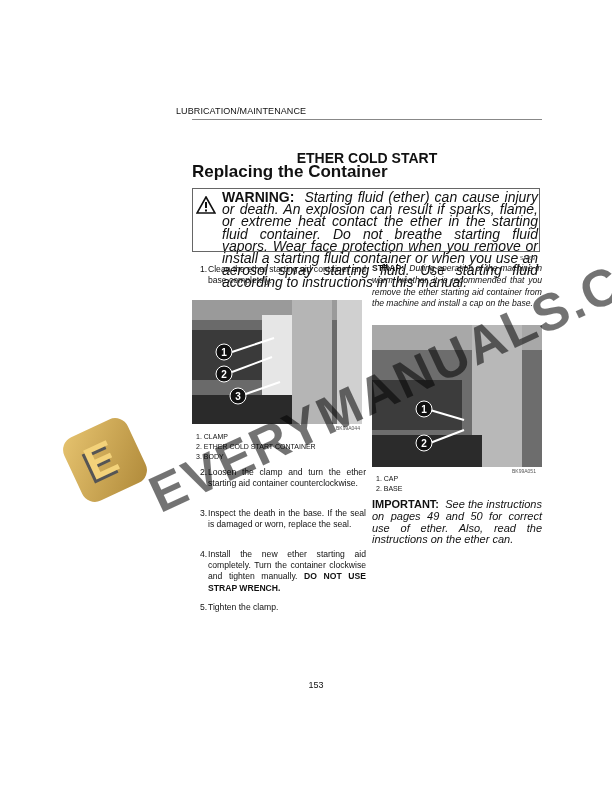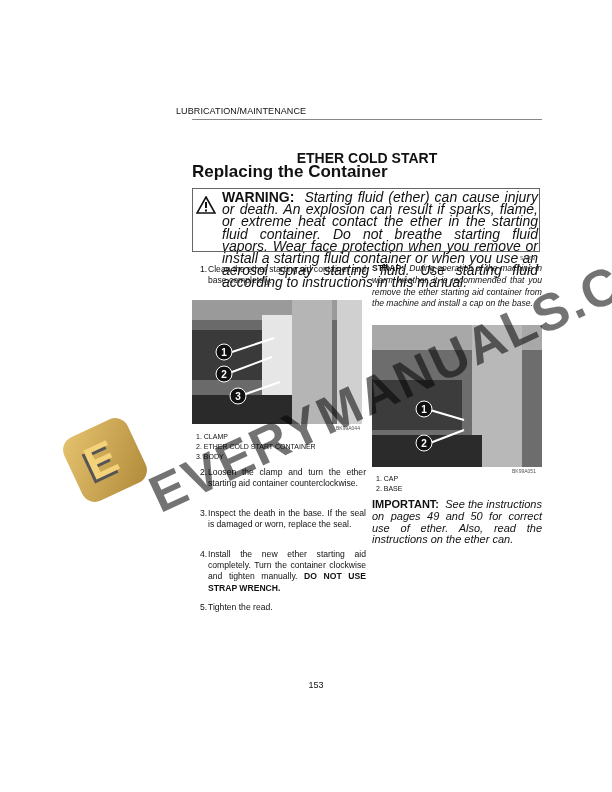--- a/index.html
+++ b/index.html
@@ -93,21 +93,21 @@
   <div class="step" style="left:200px;top:508px;">
     <span class="num">3.</span>
     <div class="body">Inspect the death in the base. If the seal is damaged or worn, replace the seal.</div>
   </div>
   <div class="step" style="left:200px;top:549px;">
     <span class="num">4.</span>
     <div class="body"><span>Install the new ether starting aid completely. Turn the container clockwise and tighten manually.</span> <b>DO NOT USE STRAP WRENCH.</b></div>
   </div>
   <div class="step" style="left:200px;top:602px;">
     <span class="num">5.</span>
-    <div class="body">Tighten the read.</div>
+    <div class="body">Tighten the clamp.</div>
   </div>
 </div>
 
 <div class="abs note">
   <b>STRAP:</b>&nbsp;
   <span>During operation of the machine in warm weather, it is recommended that you remove the ether starting aid container from the machine and install a cap on the base.</span>
 </div>
 
 <div class="abs photo" style="left:372px;top:325px;width:170px;height:142px;">
   <svg width="170" height="142" viewBox="0 0 170 142">

